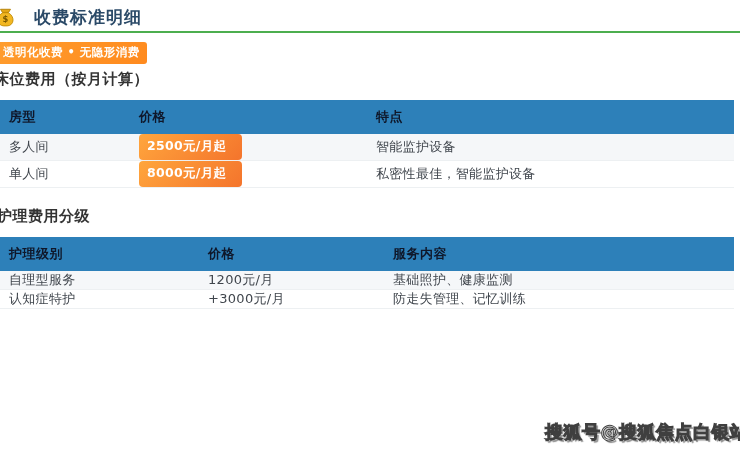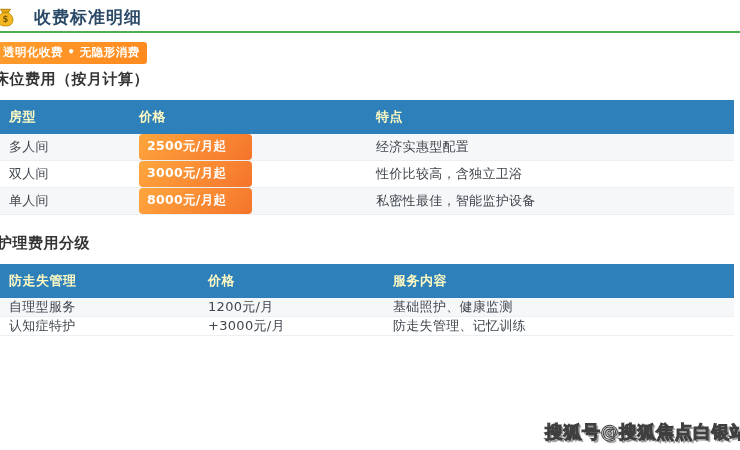--- a/index.html
+++ b/index.html
@@ -37,36 +37,36 @@
   }
   .heading-bed  { margin: 6px 0 0 -6px; }
   .heading-care { margin: 19px 0 0 -3px; }
 
   
   table.fee-table {
     border-collapse: collapse; table-layout: fixed;
     width: 734px; margin-top: 11px; font-size: 13px;
   }
   table.fee-table thead th {
-    background: #2d80b9; color: #fef9c3; text-align: left;
+    background: #2d80b9; color: #0f172a; text-align: left;
     font-weight: bold; font-size: 13px; height: 34px;
     padding: 0 0 0 9px; letter-spacing: .5px;
   }
   table.fee-table tbody td {
     height: 17px; padding: 0 0 0 9px; color: #40464d;
     border-bottom: 1px solid #edf0f2; letter-spacing: .3px;
   }
   table.fee-table tbody tr:nth-child(odd)  { background: #f5f7f9; }
   table.fee-table tbody tr:nth-child(even) { background: #ffffff; }
 
   .price-badge {
     display: inline-block;
     background: linear-gradient(135deg, #ffa63d, #f4742c);
     color: #fff; font-weight: bold; font-size: 12.5px;
-    padding: 4px 26px 5px 8px; border-radius: 4px; letter-spacing: .3px;
+    padding: 4px 16px 5px 8px; border-radius: 4px; letter-spacing: .3px;
   }
 
   
   .watermark {
     position: absolute; left: 545px; top: 420px; white-space: nowrap;
     font-size: 18px; font-weight: bold; color: #efefef;
     -webkit-text-stroke: 1px #3f3f3f;
     text-shadow: 2px 2px 1px #8f8f8f;
     letter-spacing: 0.5px;
   }
@@ -101,46 +101,41 @@
         <tr>
           <th>房型</th>
           <th>价格</th>
           <th>特点</th>
         </tr>
       </thead>
     <tbody>
         <tr>
           <td>多人间</td>
           <td><span class="price-badge">2500元/月起</span></td>
-          <td>经济实惠型配置</td>
-        </tr>
-        <tr>
-          <td>双人间</td>
-          <td><span class="price-badge">3000元/月起</span></td>
-          <td>性价比较高，含独立卫浴</td>
+          <td>智能监护设备</td>
         </tr>
         <tr>
           <td>单人间</td>
           <td><span class="price-badge">8000元/月起</span></td>
           <td>私密性最佳，智能监护设备</td>
         </tr>
       </tbody>
   </table>
 
   <h2 class="section-heading heading-care">护理费用分级</h2>
 
   <table class="fee-table">
     <colgroup>
         <col style="width:199px">
         <col style="width:185px">
         <col>
       </colgroup>
     <thead>
         <tr>
-          <th>防走失管理</th>
+          <th>护理级别</th>
           <th>价格</th>
           <th>服务内容</th>
         </tr>
       </thead>
     <tbody>
         <tr>
           <td>自理型服务</td>
           <td>1200元/月</td>
           <td>基础照护、健康监测</td>
         </tr>

